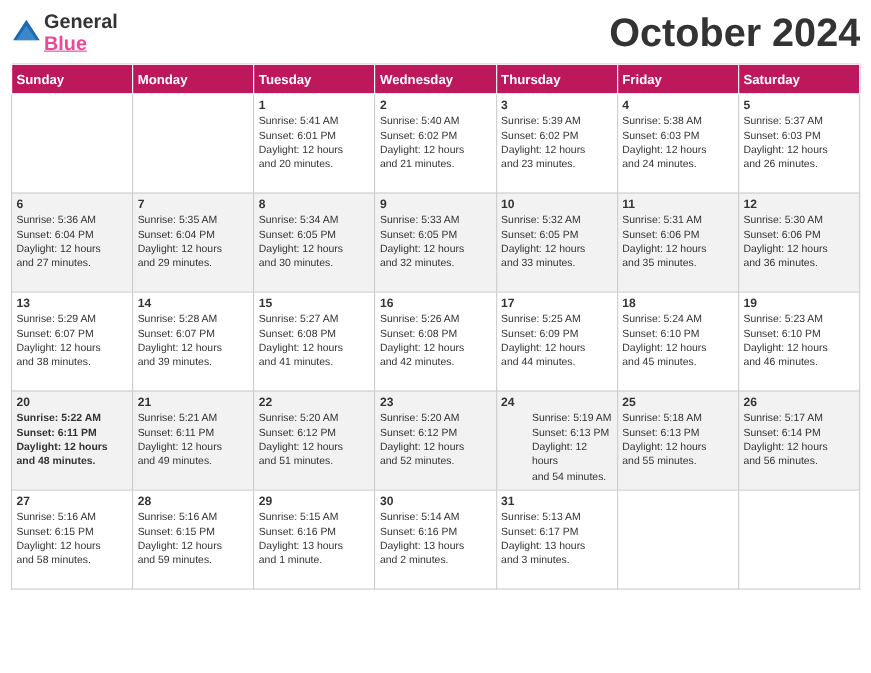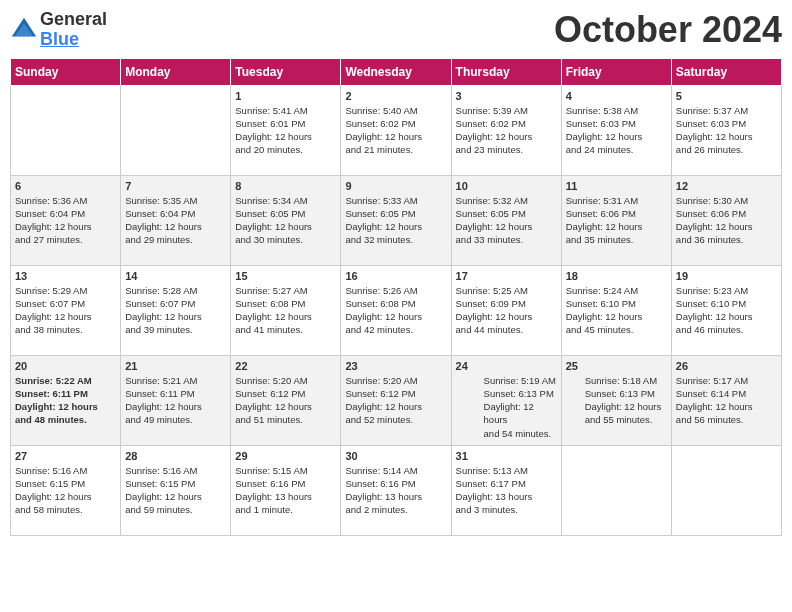--- a/index.html
+++ b/index.html
@@ -20,21 +20,21 @@
       display: flex;
       align-items: center;
       gap: 2px;
     }
     .logo-text {
       font-size: 18px;
       font-weight: bold;
       line-height: 1.1;
     }
     .logo-general { color: #333; }
-    .logo-blue { color: #3b82f6; text-decoration: underline; }
+    .logo-blue { color: #ec4899; text-decoration: underline; }
     .logo-icon {
       width: 28px;
       height: 28px;
     }
     .title-block {
       text-align: right;
     }
     .month-title {
       font-size: 36px;
       font-weight: bold;
@@ -290,21 +290,21 @@
         </td>
         <td>
           <span class="day-number">24</span>
           <div class="day-info" style="white-space: pre-line; margin-left: 28px;">Sunrise: 5:19 AM
 Sunset: 6:13 PM
 Daylight: 12 hours
 and 54 minutes.</div>
         </td>
         <td>
           <span class="day-number">25</span>
-          <div class="day-info" style="white-space: pre-line; margin-left: 19px;">Sunrise: 5:18 AM
+          <div class="day-info" style="white-space: pre-line;">Sunrise: 5:18 AM
 Sunset: 6:13 PM
 Daylight: 12 hours
 and 55 minutes.</div>
         </td>
         <td>
           <span class="day-number">26</span>
           <div class="day-info" style="white-space: pre-line;">Sunrise: 5:17 AM
 Sunset: 6:14 PM
 Daylight: 12 hours
 and 56 minutes.</div>

